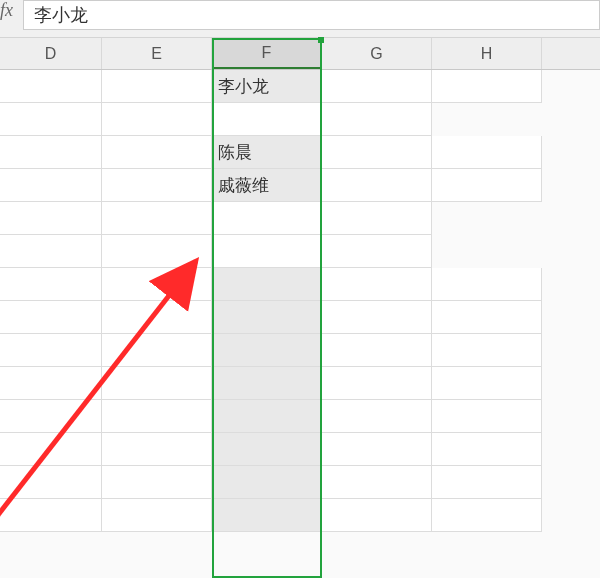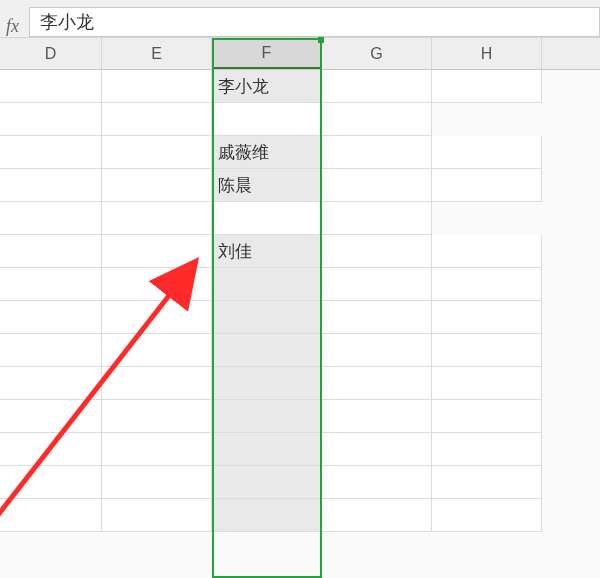--- a/index.html
+++ b/index.html
@@ -7,23 +7,22 @@
       font-family: "Microsoft YaHei", Arial, sans-serif;
       background: #fafafa;
       width: 600px;
       height: 578px;
       overflow: hidden;
       position: relative;
     }
     .formula-bar {
       height: 38px;
       display: flex;
-      align-items: flex-end;
+      align-items: flex-start;
       background: #f0f0f0;
-      padding-left: 6px;
       border-bottom: 1px solid #d4d4d4;
     }
     .fx-label {
       font-style: italic;
       font-size: 18px;
       color: #666;
       margin-right: 10px;
       font-family: serif;
     }
     .formula-input {
@@ -141,41 +140,40 @@
       </div>
       <div class="row">
         <div class="cell first"></div>
         <div class="cell"></div>
         <div class="cell"></div>
         <div class="cell"></div>
       </div>
       <div class="row">
         <div class="cell first"></div>
         <div class="cell"></div>
+        <div class="cell sel-col">陈晨</div>
+        <div class="cell"></div>
+        <div class="cell"></div>
+      </div>
+      <div class="row">
+        <div class="cell first"></div>
+        <div class="cell"></div>
         <div class="cell sel-col">戚薇维</div>
         <div class="cell"></div>
         <div class="cell"></div>
       </div>
       <div class="row">
         <div class="cell first"></div>
         <div class="cell"></div>
-        <div class="cell sel-col">陈晨</div>
-        <div class="cell"></div>
-        <div class="cell"></div>
-      </div>
-      <div class="row">
-        <div class="cell first"></div>
-        <div class="cell"></div>
-        <div class="cell"></div>
-        <div class="cell"></div>
-      </div>
-      <div class="row">
-        <div class="cell first"></div>
-        <div class="cell"></div>
-        <div class="cell sel-col">刘佳</div>
+        <div class="cell"></div>
+        <div class="cell"></div>
+      </div>
+      <div class="row">
+        <div class="cell first"></div>
+        <div class="cell"></div>
         <div class="cell"></div>
         <div class="cell"></div>
       </div>
       <div class="row">
         <div class="cell first"></div>
         <div class="cell"></div>
         <div class="cell sel-col"></div>
         <div class="cell"></div>
         <div class="cell"></div>
       </div>

